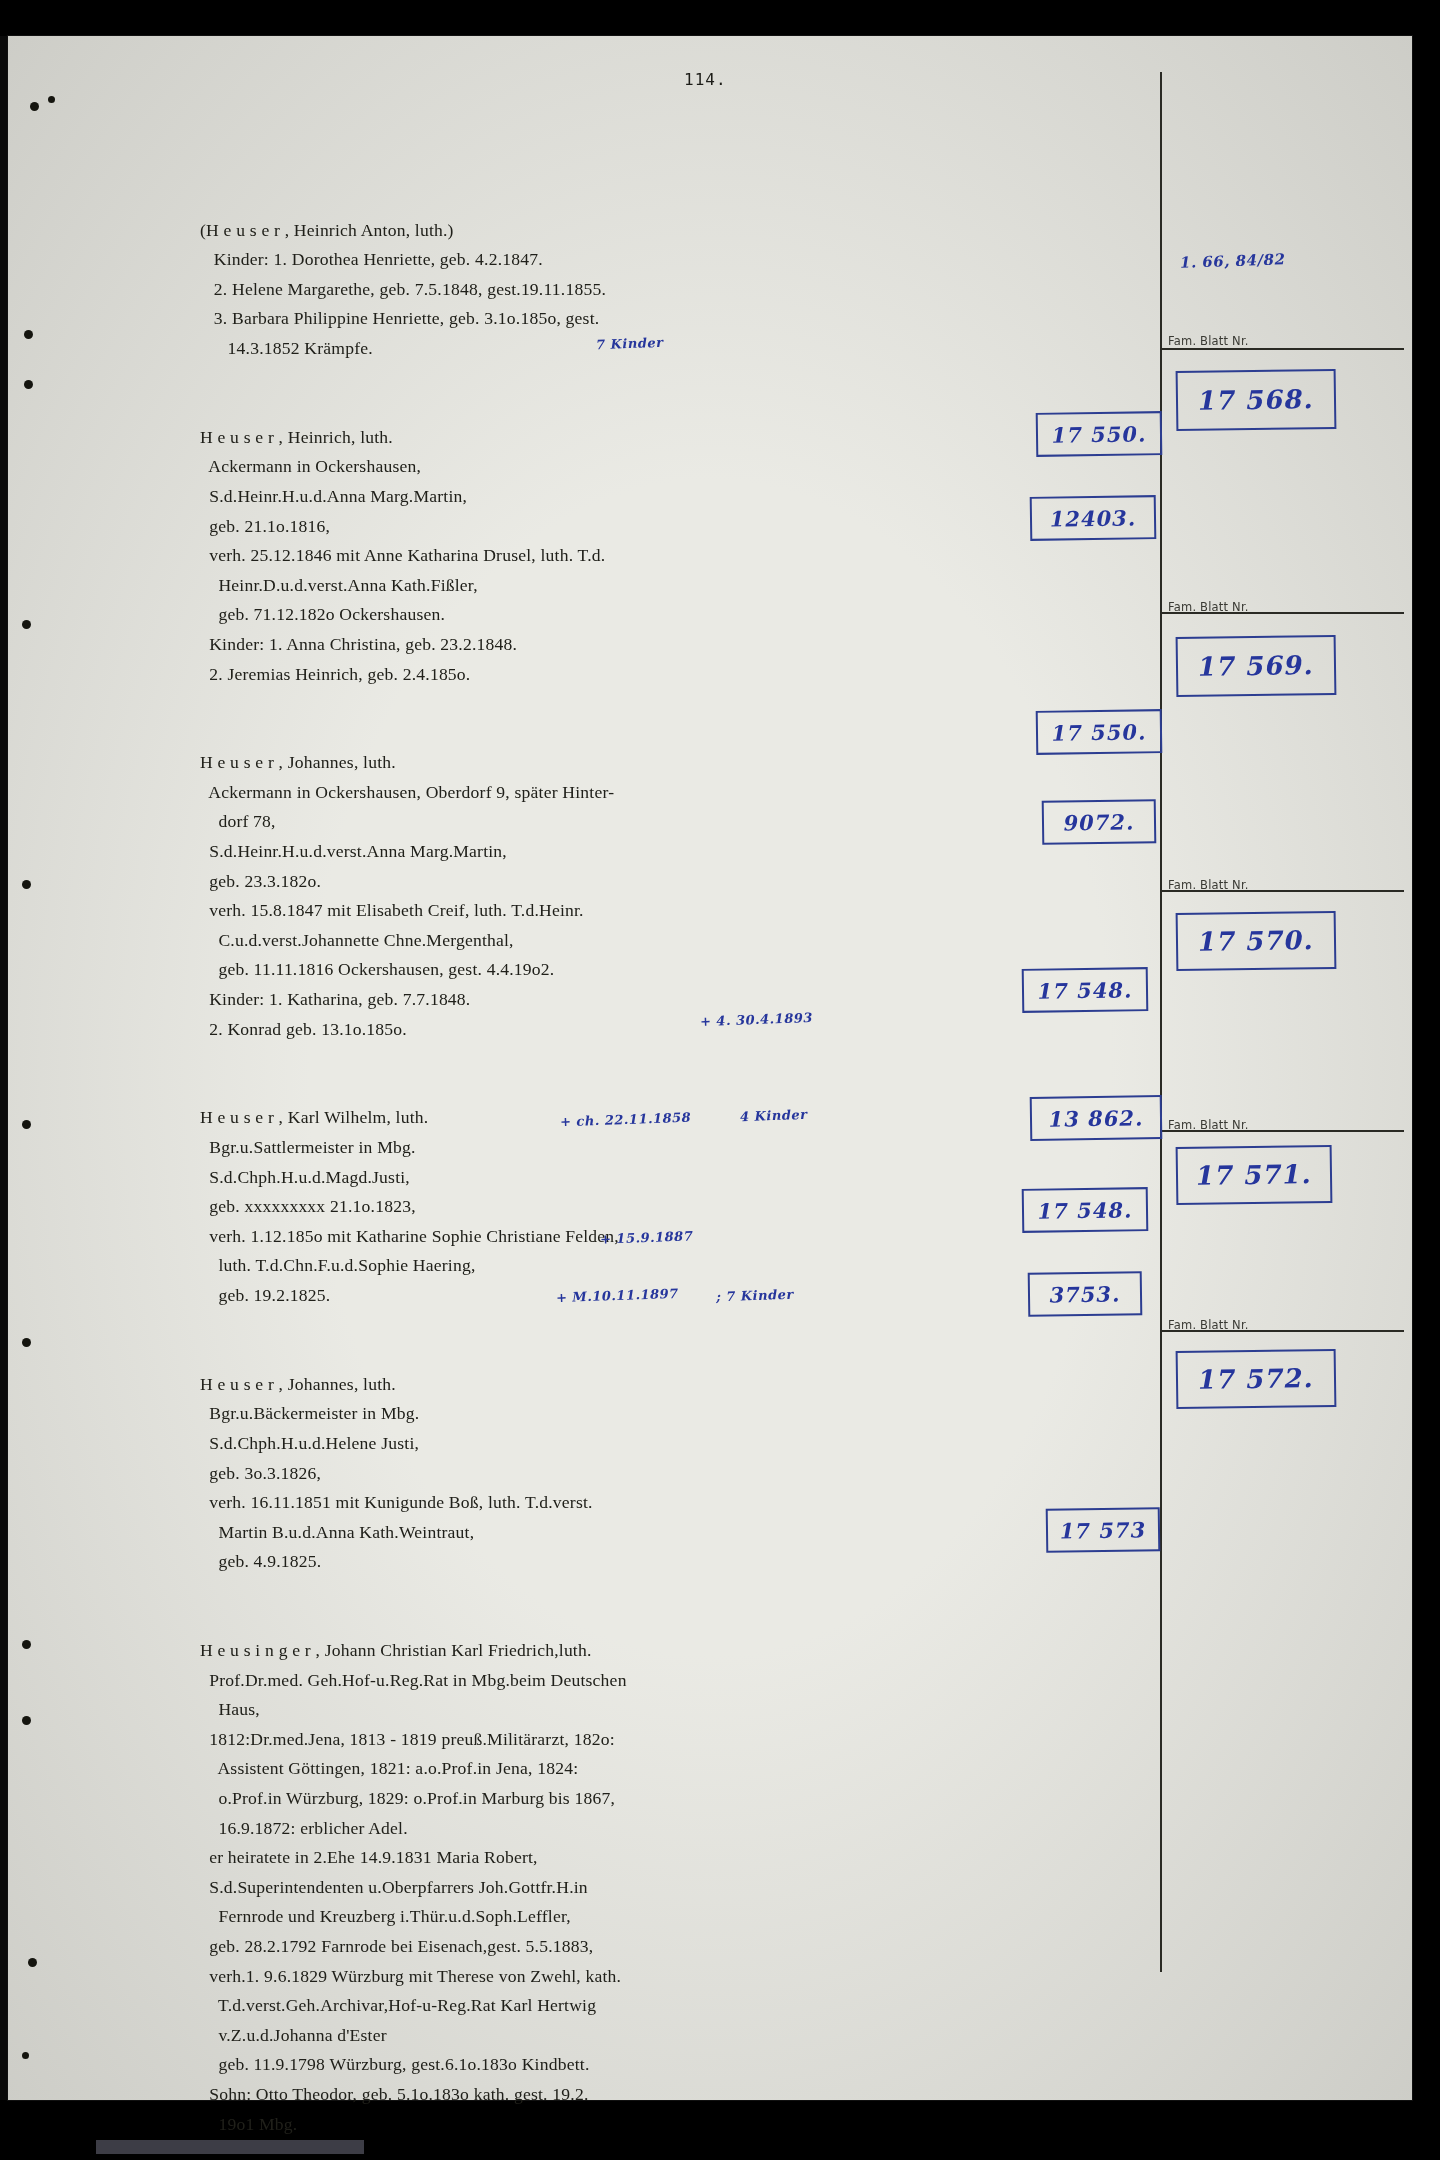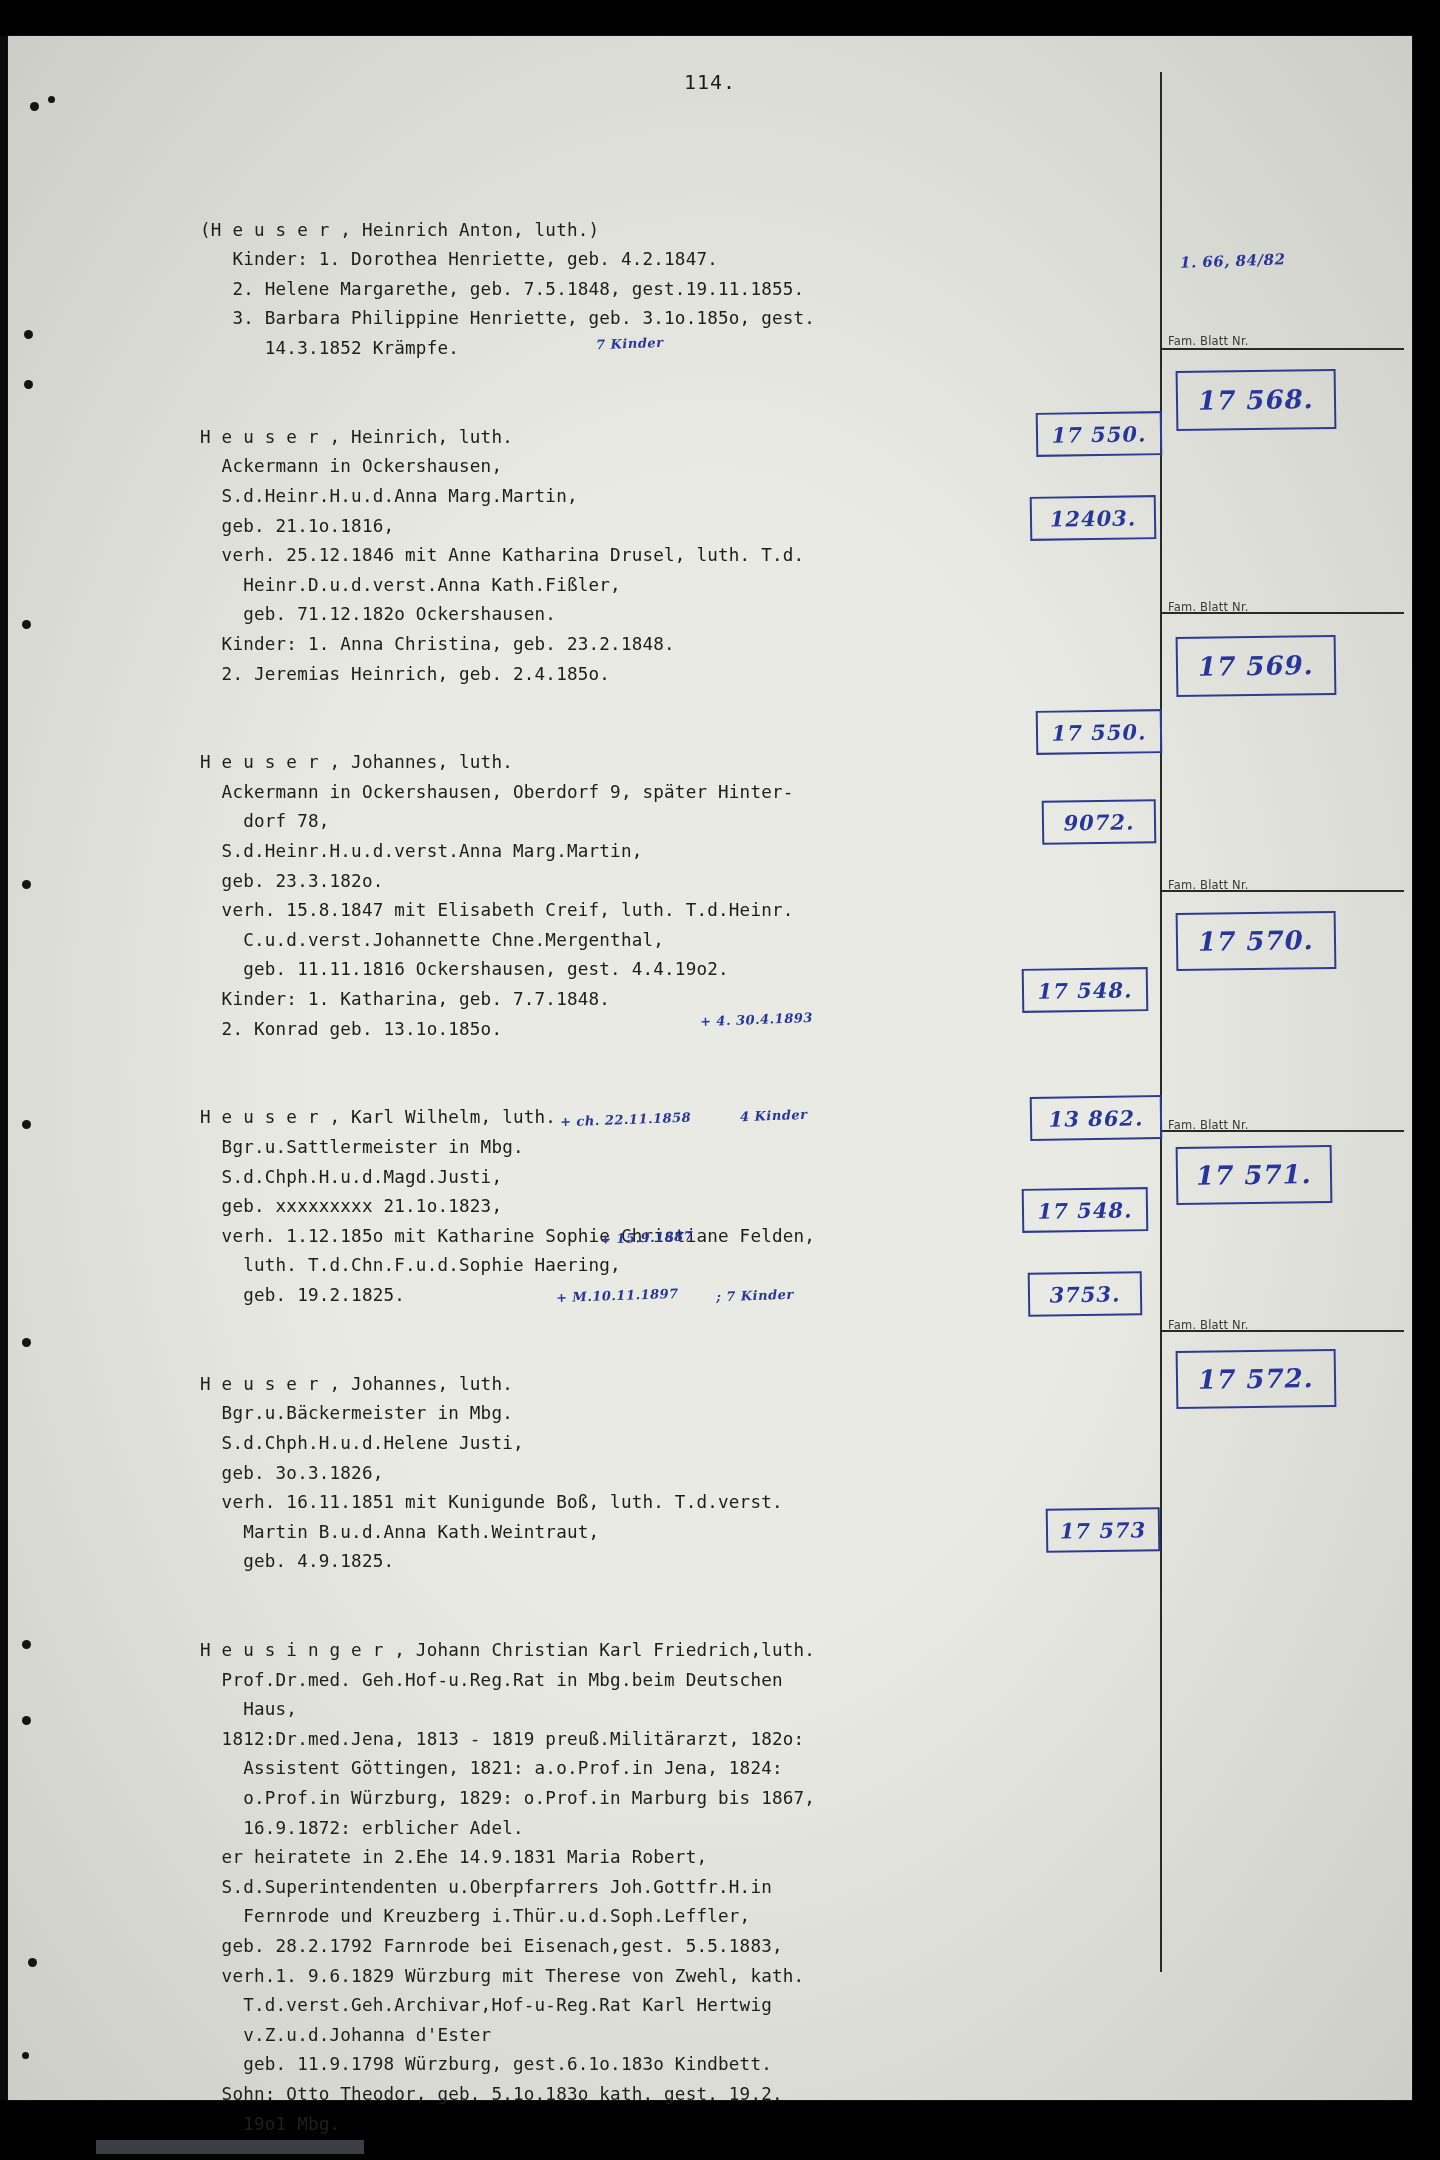--- a/index.html
+++ b/index.html
@@ -65,21 +65,21 @@
     width: 9px; height: 9px;
     border-radius: 50%;
     background: #15150f;
   }
   .dot.sm { width: 7px; height: 7px; }
 
   .pageno {
     position: absolute;
     left: 684px;
     top: 70px;
-    font-size: 20px;
+    font-size: 16px;
     letter-spacing: 1px;
     color: #1d1d18;
   }
 
   
   .vrule {
     position: absolute;
     left: 1160px;
     top: 72px;
     width: 2px;
@@ -98,21 +98,21 @@
     position: absolute;
     left: 200px;
     top: 186px;
     width: 960px;
     font-size: 17.6px;
     line-height: 29.6px;
     color: #20201a;
     white-space: pre;
     letter-spacing: 0.2px;
   }
-  .blk { margin-bottom: 0; }
+  .blk { margin-bottom: 0; font-family: Liberation Serif, serif; }
   .spacer { display: block; height: 29.6px; }
 
   
   .famcap {
     position: absolute;
     font-size: 11.5px;
     font-family: "DejaVu Sans", sans-serif;
     color: #3a3a34;
     letter-spacing: 0.2px;
   }

